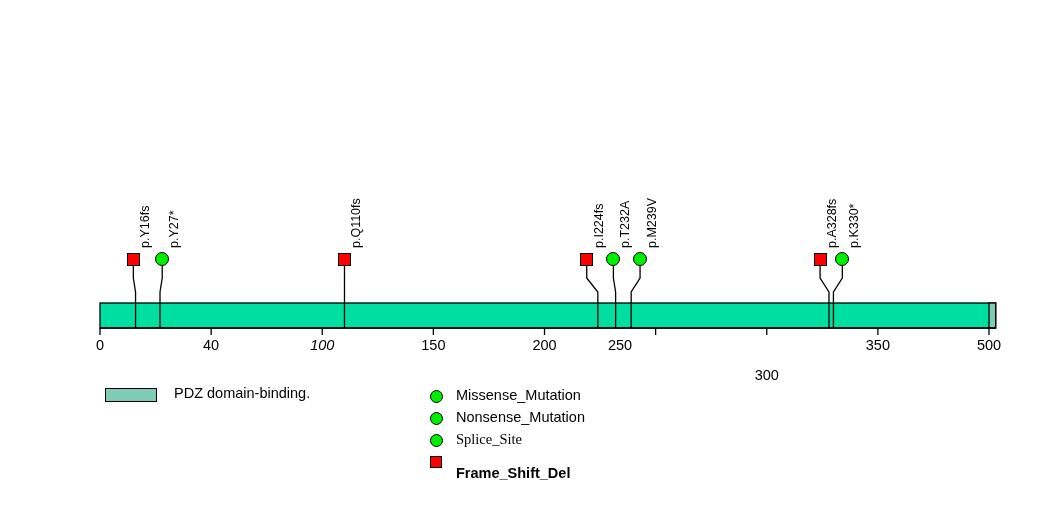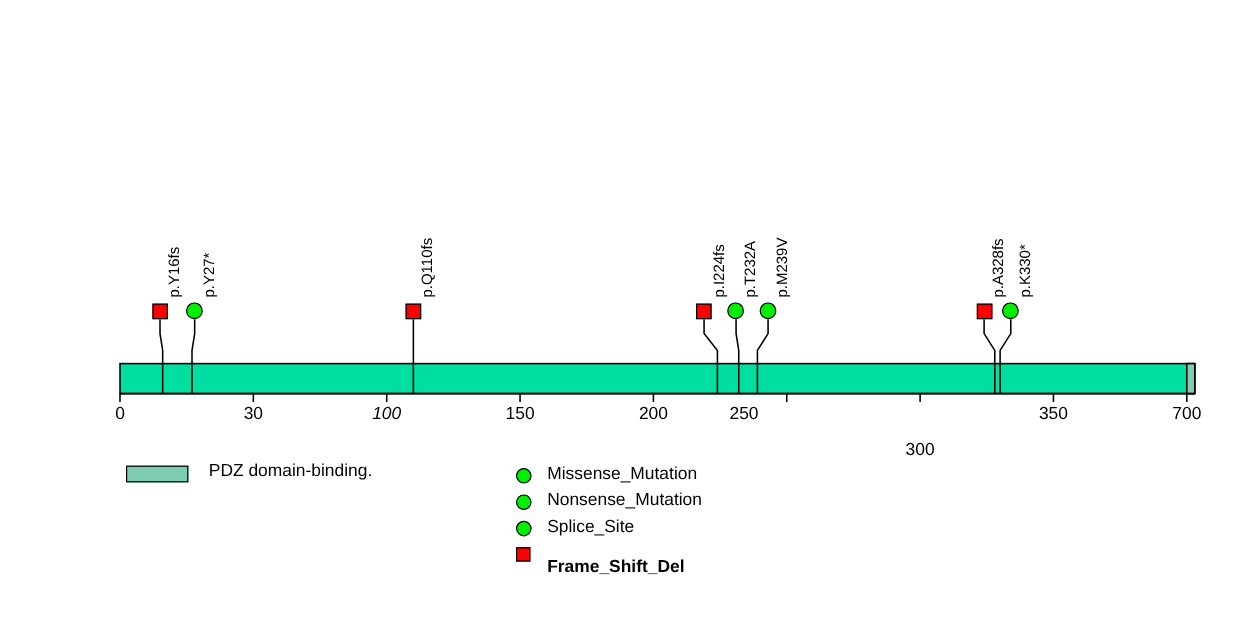--- a/index.html
+++ b/index.html
@@ -69,28 +69,28 @@
       <line x1="211.125" y1="328" x2="211.125" y2="335" stroke="#000" stroke-width="1.3"></line>
       <line x1="322.25" y1="328" x2="322.25" y2="335" stroke="#000" stroke-width="1.3"></line>
       <line x1="433.375" y1="328" x2="433.375" y2="335" stroke="#000" stroke-width="1.3"></line>
       <line x1="544.5" y1="328" x2="544.5" y2="335" stroke="#000" stroke-width="1.3"></line>
       <line x1="655.625" y1="328" x2="655.625" y2="335" stroke="#000" stroke-width="1.3"></line>
       <line x1="766.75" y1="328" x2="766.75" y2="335" stroke="#000" stroke-width="1.3"></line>
       <line x1="877.875" y1="328" x2="877.875" y2="335" stroke="#000" stroke-width="1.3"></line>
       <line x1="989" y1="328" x2="989" y2="335" stroke="#000" stroke-width="1.3"></line>
     </svg>
     <div class="axis-tick-label" style="left: 100px; top: 337px;">0</div>
-    <div class="axis-tick-label" style="left: 211.125px; top: 337px;">30</div>
+    <div class="axis-tick-label" style="left: 211.125px; top: 337px;">40</div>
     <div class="axis-tick-label" style="left: 322.25px; top: 337px; font-style: italic;">100</div>
     <div class="axis-tick-label" style="left: 433.375px; top: 337px;">150</div>
     <div class="axis-tick-label" style="left: 544.5px; top: 337px;">200</div>
     <div class="axis-tick-label" style="left: 620px; top: 337px;">250</div>
     <div class="axis-tick-label" style="left: 766.75px; top: 337px; margin-top: 30px;">300</div>
     <div class="axis-tick-label" style="left: 877.875px; top: 337px;">350</div>
-    <div class="axis-tick-label" style="left: 989px; top: 337px;">700</div>
+    <div class="axis-tick-label" style="left: 989px; top: 337px;">500</div>
     <div class="marker square" title="p.Y16fs (Frame_Shift_Del)" style="left: 126.838px; top: 252.5px; background: rgb(255, 0, 0);"></div>
     <div class="lolli-label" style="left: 138.338px; top: 248px;">p.Y16fs</div>
     <div class="marker circle" title="p.Y27* (Nonsense_Mutation)" style="left: 155.23px; top: 252px; background: rgb(0, 238, 0);"></div>
     <div class="lolli-label" style="left: 167.23px; top: 248px;">p.Y27*</div>
     <div class="marker square" title="p.Q110fs (Frame_Shift_Del)" style="left: 337.975px; top: 252.5px; background: rgb(255, 0, 0);"></div>
     <div class="lolli-label" style="left: 349.475px; top: 248px;">p.Q110fs</div>
     <div class="marker square" title="p.I224fs (Frame_Shift_Del)" style="left: 580.227px; top: 252.5px; background: rgb(255, 0, 0);"></div>
     <div class="lolli-label" style="left: 591.727px; top: 248px;">p.I224fs</div>
     <div class="marker circle" title="p.T232A (Missense_Mutation)" style="left: 606.398px; top: 252px; background: rgb(0, 238, 0);"></div>
     <div class="lolli-label" style="left: 618.398px; top: 248px;">p.T232A</div>
@@ -100,16 +100,16 @@
     <div class="lolli-label" style="left: 825.09px; top: 248px;">p.A328fs</div>
     <div class="marker circle" title="p.K330* (Nonsense_Mutation)" style="left: 835.315px; top: 252px; background: rgb(0, 238, 0);"></div>
     <div class="lolli-label" style="left: 847.315px; top: 248px;">p.K330*</div>
     <div class="legend-swatch rect" style="left: 105px; top: 388px; width: 52px; height: 14px; background: rgb(127, 204, 181);"></div>
     <div class="legend-text" style="left: 174px; top: 385px;">PDZ domain-binding.</div>
     <div class="legend-swatch circle" style="left: 430px; top: 390px; width: 13px; height: 13px; background: rgb(0, 238, 0);"></div>
     <div class="legend-text" style="left: 456px; top: 387px;">Missense_Mutation</div>
     <div class="legend-swatch circle" style="left: 430px; top: 412px; width: 13px; height: 13px; background: rgb(0, 238, 0);"></div>
     <div class="legend-text" style="left: 456px; top: 409px;">Nonsense_Mutation</div>
     <div class="legend-swatch circle" style="left: 430px; top: 434px; width: 13px; height: 13px; background: rgb(0, 238, 0);"></div>
-    <div class="legend-text" style="left: 456px; top: 431px;">Splice_Site</div>
+    <div class="legend-text" style="left: 456px; top: 431px; font-family: Liberation Serif, serif;">Splice_Site</div>
     <div class="legend-swatch square" style="left: 430px; top: 456px; width: 12px; height: 12px; background: rgb(255, 0, 0);"></div>
     <div class="legend-text" style="left: 456px; top: 465px; font-weight: bold;">Frame_Shift_Del</div>
   </div>
 
 </body></html>

